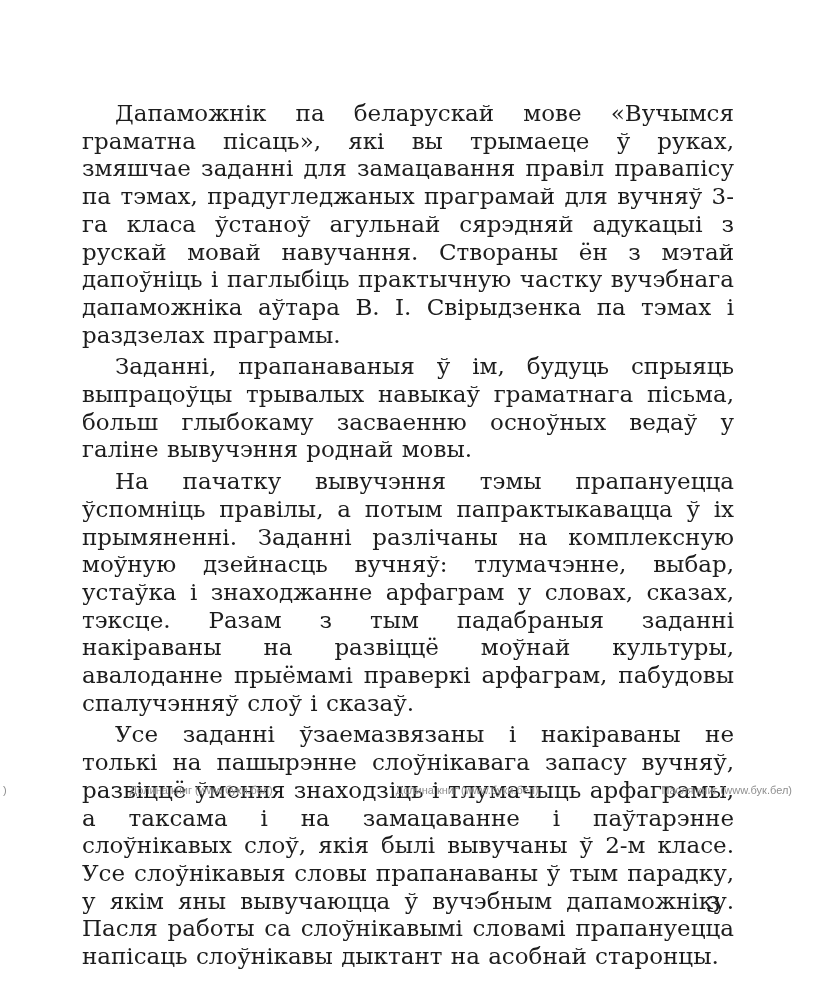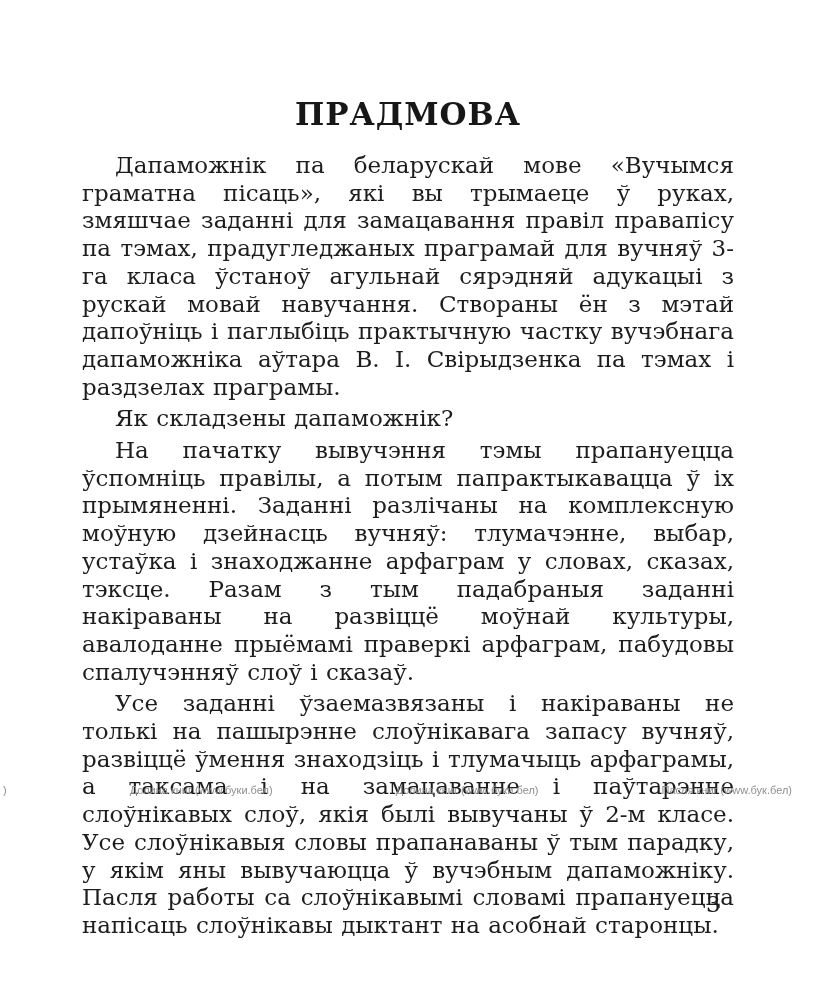--- a/index.html
+++ b/index.html
@@ -58,26 +58,25 @@
     line-height: 28px;
     color: #1d1d1d;
   }
 </style>
 </head>
 <body>
 
 <div class="page">
 
   <div class="content">
-    <h1 class="title">ПРАДМОВА</h1>
 
     <p class="para">Дапаможнік па беларускай мове «Вучымся граматна пісаць», які вы трымаеце ў руках, змяшчае заданні для замацавання правіл правапісу па тэмах, прадугледжаных праграмай для вучняў 3-га класа ўстаноў агульнай сярэдняй адукацыі з рускай мовай навучання. Створаны ён з мэтай дапоўніць і паглыбіць практычную частку вучэбнага дапаможніка аўтара В. І. Свірыдзенка па тэмах і раздзелах праграмы.</p>
 
+    <p class="para">Заданні, прапанаваныя ў ім, будуць спрыяць выпрацоўцы трывалых навыкаў граматнага пісьма, больш глыбокаму засваенню осноўных ведаў у галіне вывучэння роднай мовы.</p>
 
-    <p class="para">Як складзены дапаможнік?</p>
 
     <p class="para">На пачатку вывучэння тэмы прапануецца ўспомніць правілы, а потым папрактыкавацца ў іх прымяненні. Заданні разлічаны на комплексную моўную дзейнасць вучняў: тлумачэнне, выбар, устаўка і знаходжанне арфаграм у словах, сказах, тэксце. Разам з тым падабраныя заданні накіраваны на развіццё моўнай культуры, авалоданне прыёмамі праверкі арфаграм, пабудовы спалучэнняў слоў і сказаў.</p>
 
     <p class="para">Усе заданні ўзаемазвязаны і накіраваны не толькі на пашырэнне слоўнікавага запасу вучняў, развіццё ўмення знаходзіць і тлумачыць арфаграмы, а таксама і на замацаванне і паўтарэнне слоўнікавых слоў, якія былі вывучаны ў 2-м класе. Усе слоўнікавыя словы прапанаваны ў тым парадку, у якім яны вывучаюцца ў вучэбным дапаможніку. Пасля работы са слоўнікавымі словамі прапануецца напісаць слоўнікавы дыктант на асобнай старонцы.</p>
   </div>
 
   <div class="watermark">
     <span>)</span>
     <span>Долина книг (www.буки.бел)</span>
     <span>Долина книг (www.буки.бел)</span>

